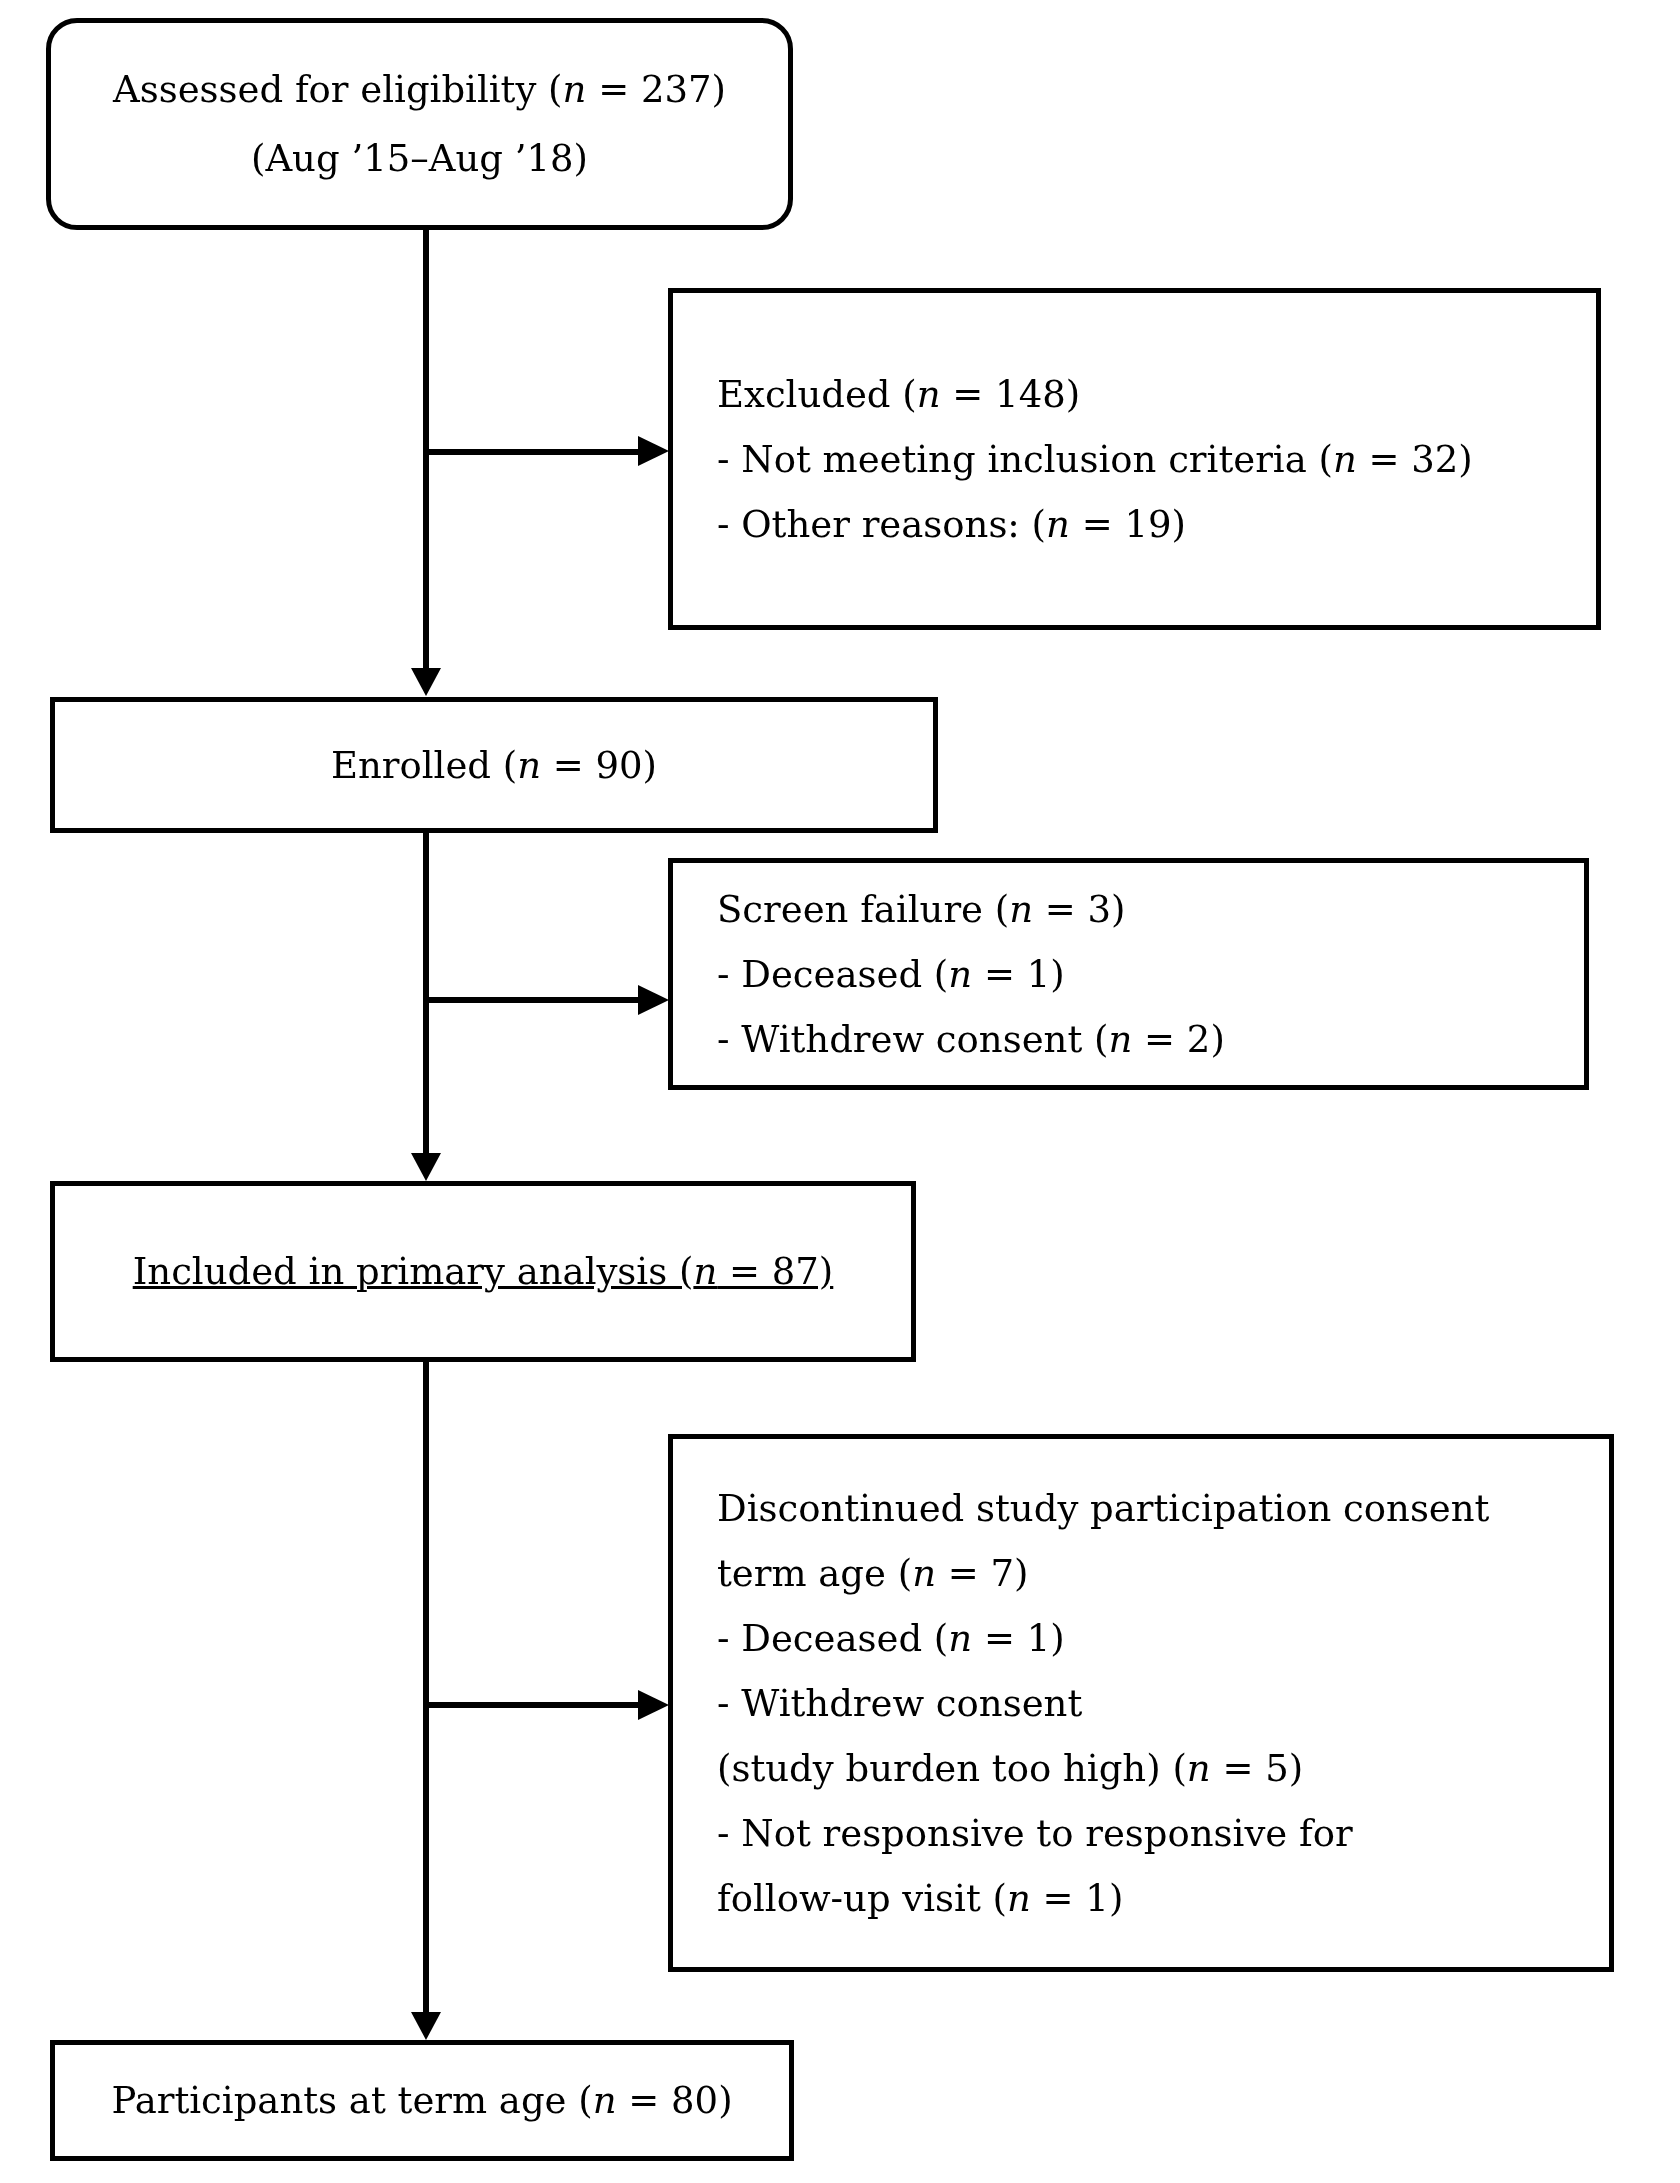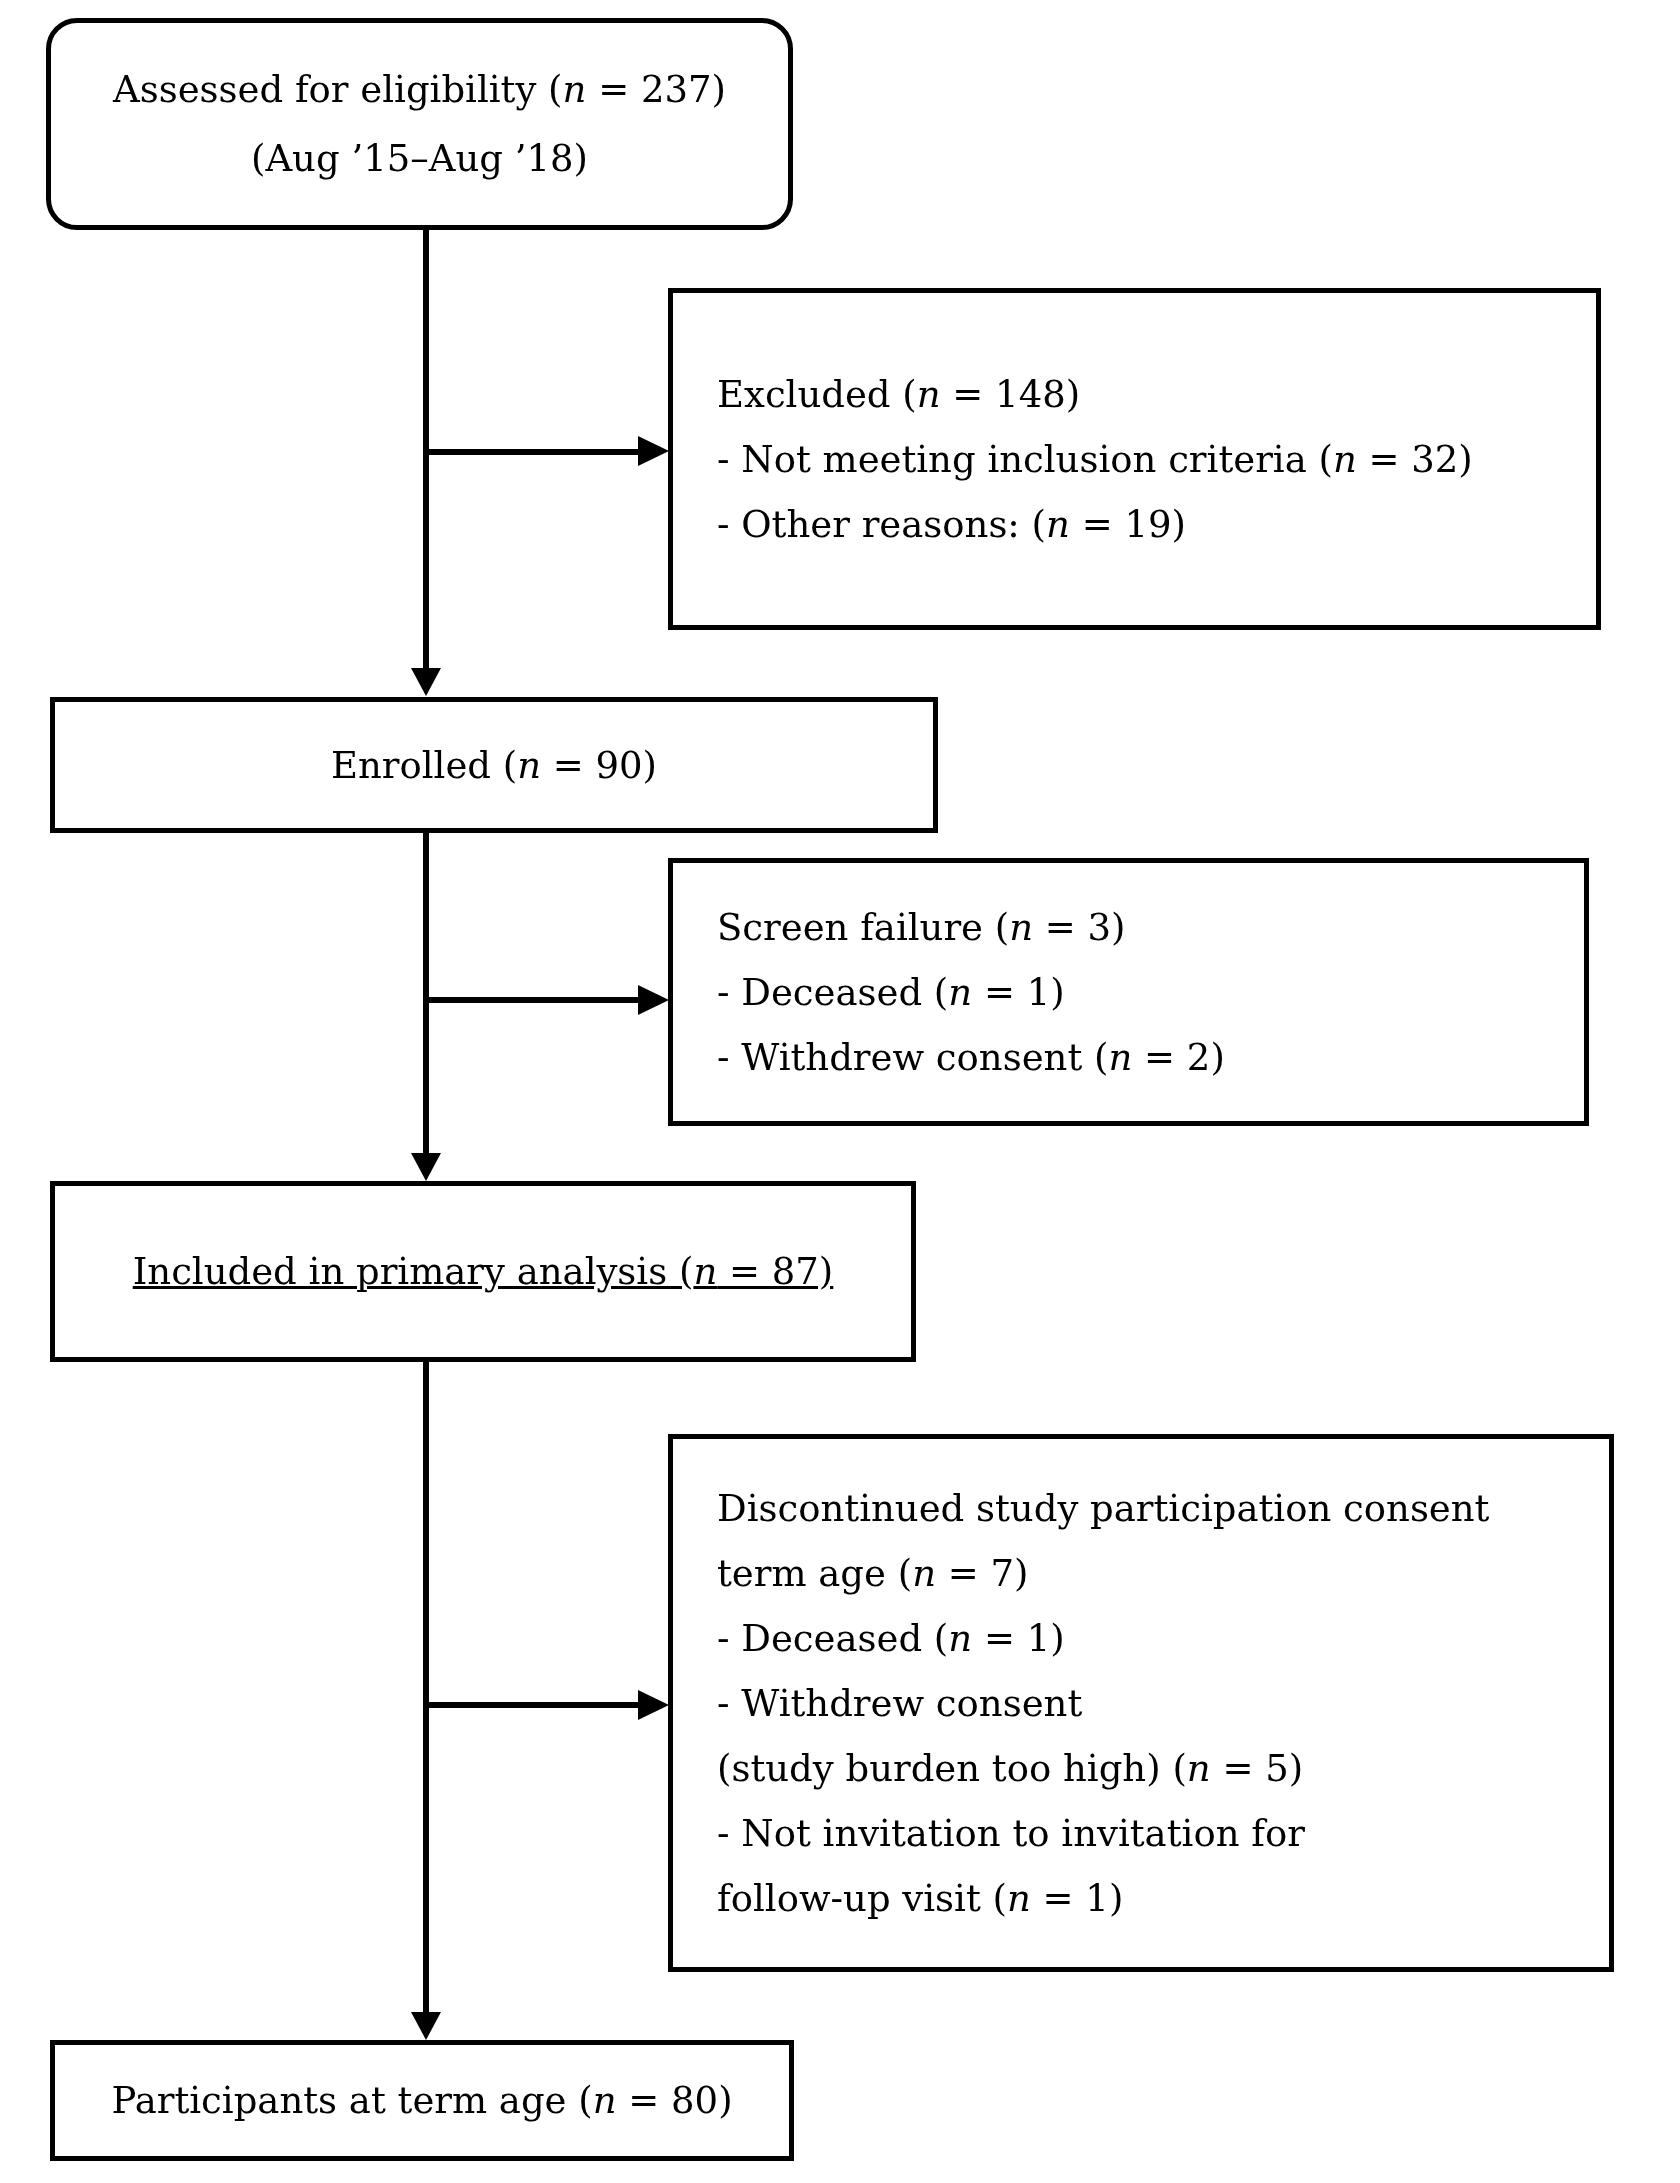--- a/index.html
+++ b/index.html
@@ -90,33 +90,33 @@
   <div class="box center" style="left:50px; top:2040px; width:744px; height:121px;">
     <div class="bline">Participants at term age (<i>n</i> = 80)</div>
   </div>
 
   <div class="box leftalign" style="left:668px; top:288px; width:933px; height:342px;">
     <div class="bline">Excluded (<i>n</i> = 148)</div>
     <div class="bline">- Not meeting inclusion criteria (<i>n</i> = 32)</div>
     <div class="bline">- Other reasons: (<i>n</i> = 19)</div>
   </div>
 
-  <div class="box leftalign" style="left:668px; top:858px; width:921px; height:268px;">
+  <div class="box leftalign" style="left:668px; top:858px; width:921px; height:232px;">
     <div class="bline">Screen failure (<i>n</i> = 3)</div>
     <div class="bline">- Deceased (<i>n</i> = 1)</div>
     <div class="bline">- Withdrew consent (<i>n</i> = 2)</div>
   </div>
 
   <div class="box leftalign" style="left:668px; top:1434px; width:946px; height:538px;">
     <div class="bline">Discontinued study participation consent</div>
     <div class="bline">term age (<i>n</i> = 7)</div>
     <div class="bline">- Deceased (<i>n</i> = 1)</div>
     <div class="bline">- Withdrew consent</div>
     <div class="bline">(study burden too high) (<i>n</i> = 5)</div>
-    <div class="bline">- Not invitation to invitation for</div>
+    <div class="bline">- Not responsive to responsive for</div>
     <div class="bline">follow-up visit (<i>n</i> = 1)</div>
   </div>
 
   <div class="vline" style="left:423px; top:229px; height:439px;"></div>
   <div class="arrow-down" style="left:411px; top:668px;"></div>
 
   <div class="vline" style="left:423px; top:833px; height:320px;"></div>
   <div class="arrow-down" style="left:411px; top:1153px;"></div>
 
   <div class="vline" style="left:423px; top:1362px; height:650px;"></div>

